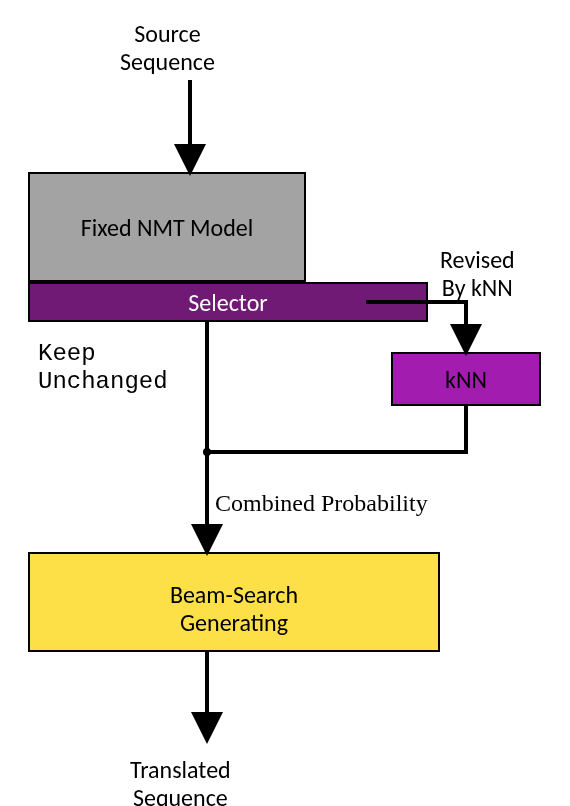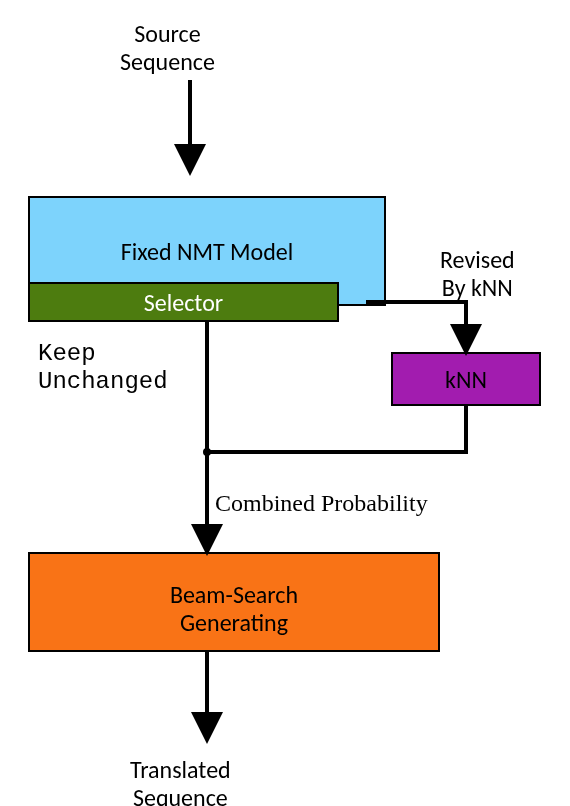--- a/index.html
+++ b/index.html
@@ -37,41 +37,41 @@
     height: 806px;
     pointer-events: none;
   }
 </style>
 </head>
 <body>
 
 <div class="label" style="left:120px; top:6px;">Source
 Sequence</div>
 
-<div class="box" style="left:28px; top:172px; width:358px; height:110px; background:#7dd3fc;margin-top:24px;">
+<div class="box" style="left:28px; top:172px; width:278px; height:110px; background:#a3a3a3;">
   <span>Fixed NMT Model</span>
 </div>
 
-<div class="box" style="left:28px; top:282px; width:311px; height:40px; background:#4d7c0f; color:#fff;">
+<div class="box" style="left:28px; top:282px; width:400px; height:40px; background:#701a75; color:#fff;">
   <span>Selector</span>
 </div>
 
 <div class="label" style="left:38px; top:326px; text-align:left;font-family:Liberation Mono, monospace;">Keep
 Unchanged</div>
 
 <div class="label" style="left:440px; top:232px; text-align:center;">Revised
 By kNN</div>
 
 <div class="box" style="left:391px; top:352px; width:150px; height:54px; background:#a21caf;">
   <span>kNN</span>
 </div>
 
 <div class="label" style="left:215px; top:476px;font-family:Liberation Serif, serif;">Combined Probability</div>
 
-<div class="box" style="left:28px; top:552px; width:412px; height:100px; background:#f97316;">
+<div class="box" style="left:28px; top:552px; width:412px; height:100px; background:#fde047;">
   <span class="label" style="position:static;">Beam-Search
 Generating</span>
 </div>
 
 <div class="label" style="left:130px; top:742px;">Translated
 Sequence</div>
 
 <svg class="arrows">
   <defs>
     <marker id="arrowhead" markerWidth="8" markerHeight="8" refX="6" refY="4" orient="auto">

